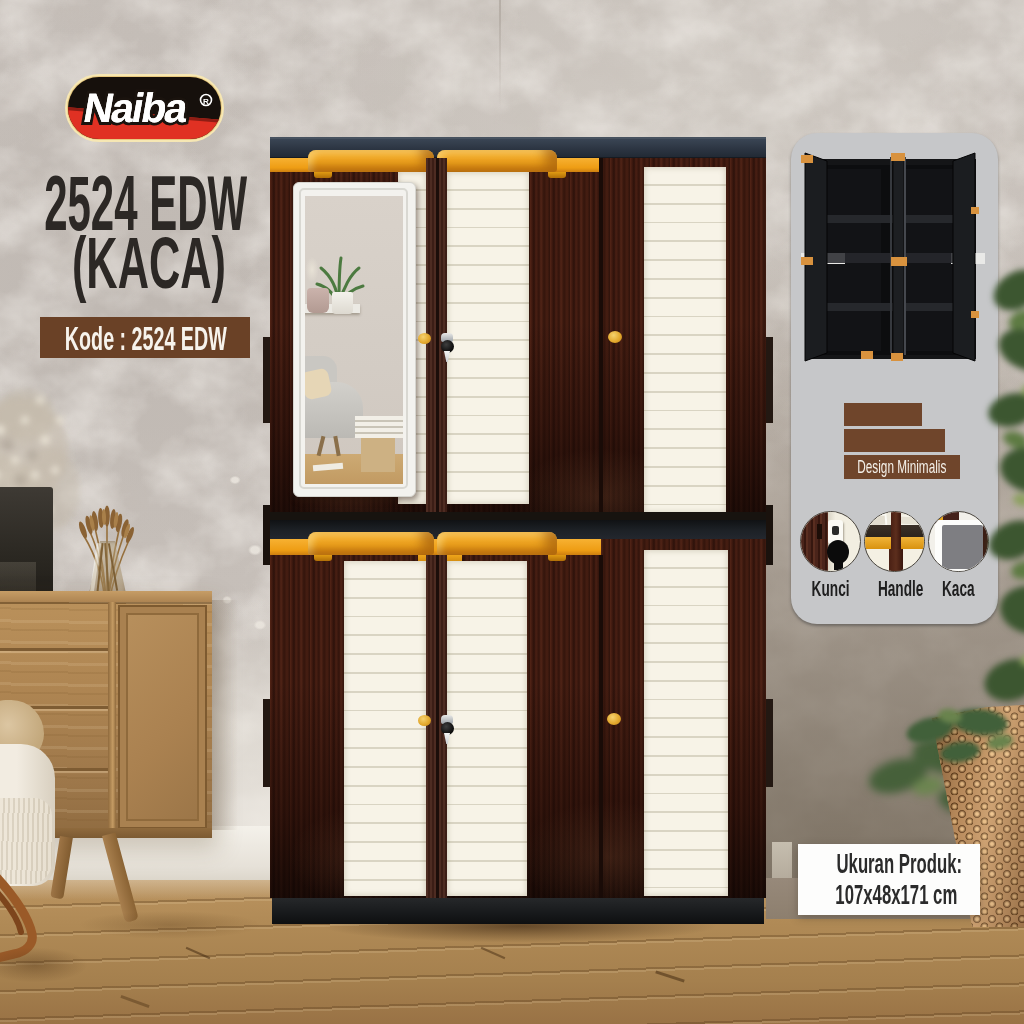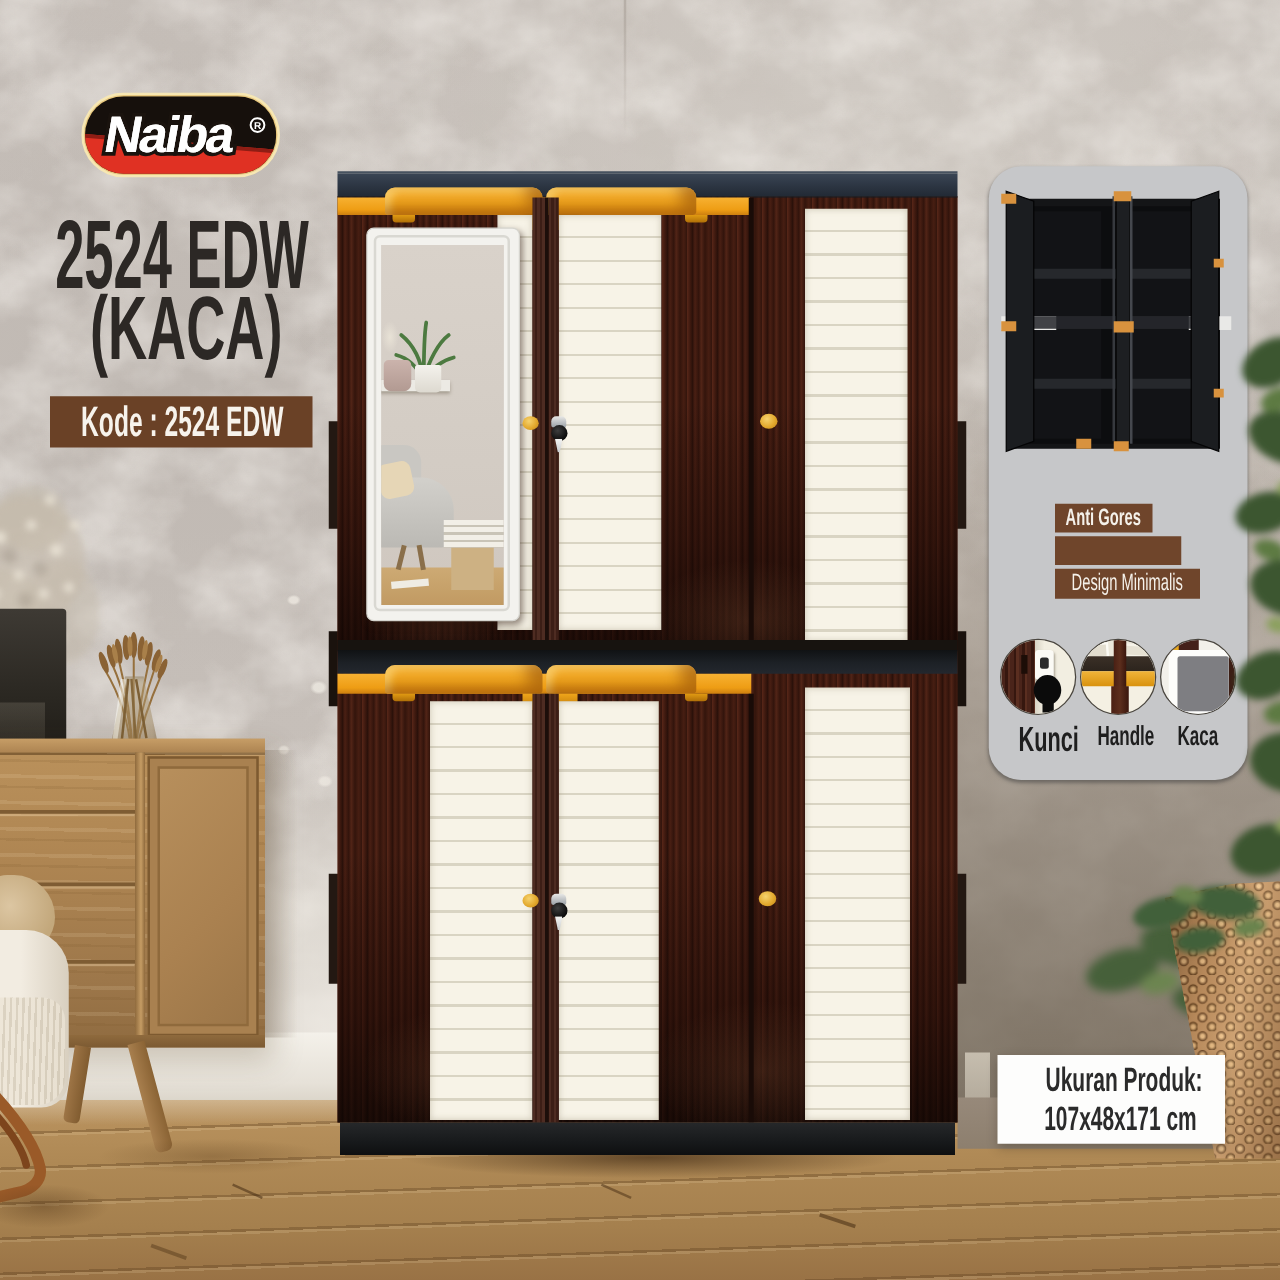--- a/index.html
+++ b/index.html
@@ -390,38 +390,37 @@
     <rect x="96" y="112" width="16" height="9"></rect>
     <rect x="66" y="206" width="12" height="8"></rect>
     <rect x="96" y="208" width="12" height="8"></rect>
     <rect x="176" y="62" width="8" height="7"></rect>
     <rect x="176" y="166" width="8" height="7"></rect>
   </g>
 </svg>
 
 
 <div class="abs" style="left:844px;top:403px;width:78px;height:23px;background:#6f452b;"></div>
-<div class="abs" style="left:783px;top:403px;width:200px;height:23px;color:#f5f1ea;font-weight:bold;font-size:19px;line-height:23px;text-align:center;"><span class="cond">Anti Gores</span></div>
 
 <div class="abs" style="left:844px;top:429px;width:101px;height:23px;background:#6f452b;"></div>
 
 <div class="abs" style="left:844px;top:455px;width:116px;height:24px;background:#6f452b;"></div>
 <div class="abs" style="left:802px;top:455px;width:200px;height:24px;color:#f5f1ea;font-weight:normal;font-size:19px;line-height:24px;text-align:center;"><span class="cond">Design Minimalis</span></div>
 
 <div class="abs" style="left:800px;top:511px;width:61px;height:61px;border-radius:50%;background:#f2eee1;border:1px solid #4a463f;box-sizing:border-box;overflow:hidden;">
   <div class="abs" style="left:0;top:0;width:27px;height:61px;background:repeating-linear-gradient(90deg,#4a241a 0 3px,#36170f 3px 5px,#5a2e20 5px 7px);"></div>
   <div class="abs" style="left:16px;top:12px;width:5px;height:15px;background:#1c0d07;"></div>
   <div class="abs" style="left:27px;top:0;width:8px;height:61px;background:linear-gradient(90deg,#d8d3c4,#f4f0e3);"></div>
   <div class="abs" style="left:27px;top:8px;width:15px;height:24px;background:#fbfaf5;border-radius:3px;box-shadow:1px 2px 2px rgba(60,50,30,0.4);"></div>
   <div class="abs" style="left:31px;top:14px;width:7px;height:9px;background:#2a2a2a;border-radius:2px;"></div>
   <div class="abs" style="left:26px;top:28px;width:22px;height:24px;border-radius:50%;background:#0b0b0b;"></div>
   <div class="abs" style="left:33px;top:48px;width:9px;height:10px;background:#0b0b0b;"></div>
 </div>
 
-<div class="abs" style="left:800px;top:576px;width:61px;text-align:center;font-weight:bold;font-size:28px;color:#1e1e1e;"><span class="cond">Kunci</span></div>
+<div class="abs" style="left:800px;top:576px;width:61px;text-align:center;font-weight:bold;font-size:22px;color:#1e1e1e;"><span class="cond">Kunci</span></div>
 
 <div class="abs" style="left:864px;top:511px;width:61px;height:61px;border-radius:50%;background:#f4f0e3;border:1px solid #4a463f;box-sizing:border-box;overflow:hidden;">
   <div class="abs" style="left:0;top:0;width:61px;height:13px;background:#ece8db;"></div>
   <div class="abs" style="left:4px;top:2px;width:18px;height:13px;border:2px solid #fbfaf4;box-sizing:border-box;background:#e2ddcf;transform:rotate(-4deg);"></div>
   <div class="abs" style="left:30px;top:3px;width:26px;height:11px;border:2px solid #f6f3e9;box-sizing:border-box;background:#e6e1d3;transform:rotate(3deg);"></div>
   <div class="abs" style="left:0;top:13px;width:61px;height:12px;background:linear-gradient(180deg,#3b3027,#2c241d);"></div>
   <div class="abs" style="left:0;top:25px;width:61px;height:12px;background:linear-gradient(180deg,#f0b43a,#d9920e);"></div>
   <div class="abs" style="left:26px;top:0;width:10px;height:61px;background:linear-gradient(90deg,#4a2014,#5c2e1d 50%,#3a160d);"></div>
   <div class="abs" style="left:24px;top:37px;width:14px;height:24px;background:linear-gradient(90deg,#4a2014,#5c2e1d 50%,#3a160d);"></div>
 </div>

